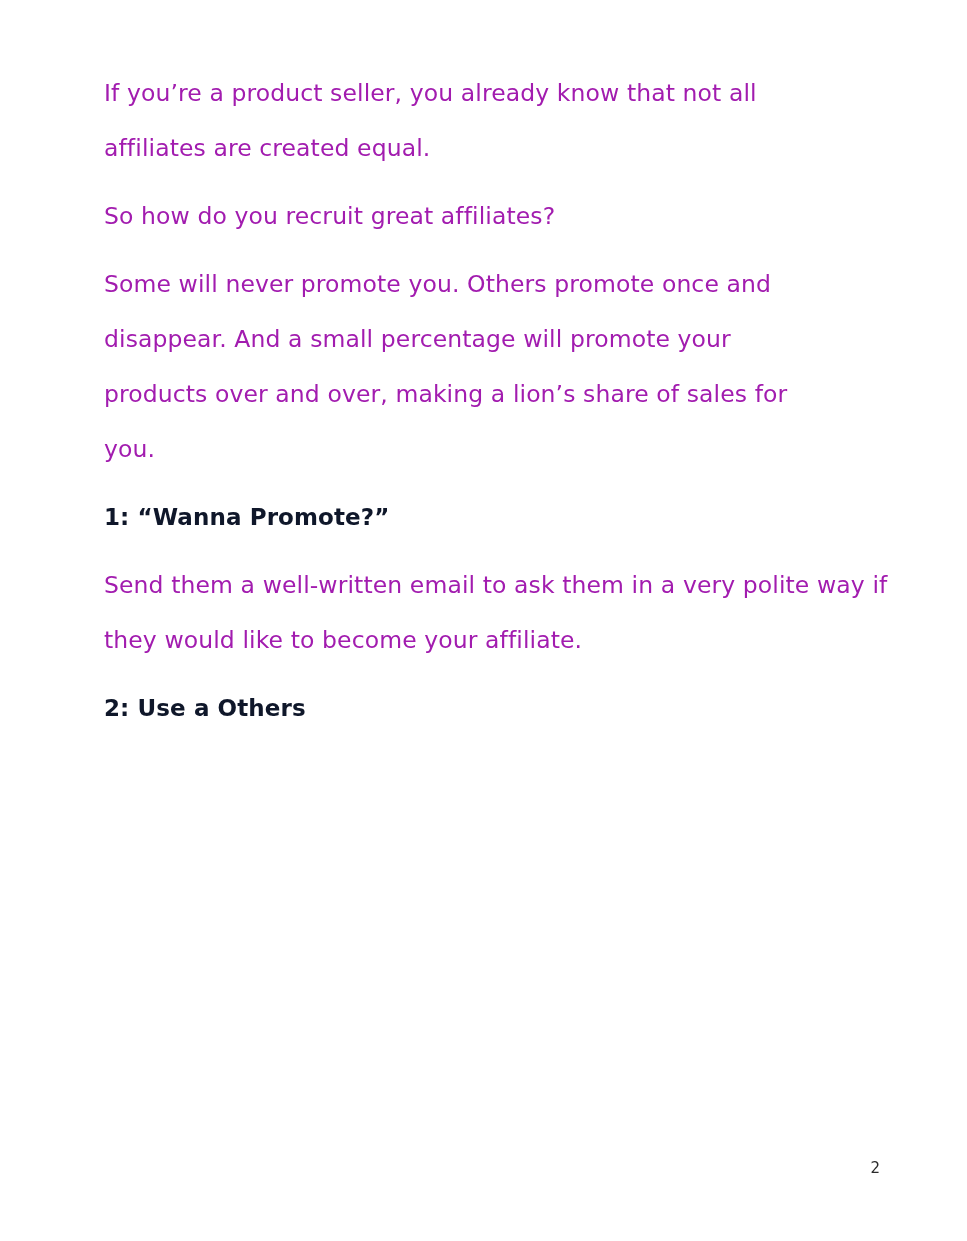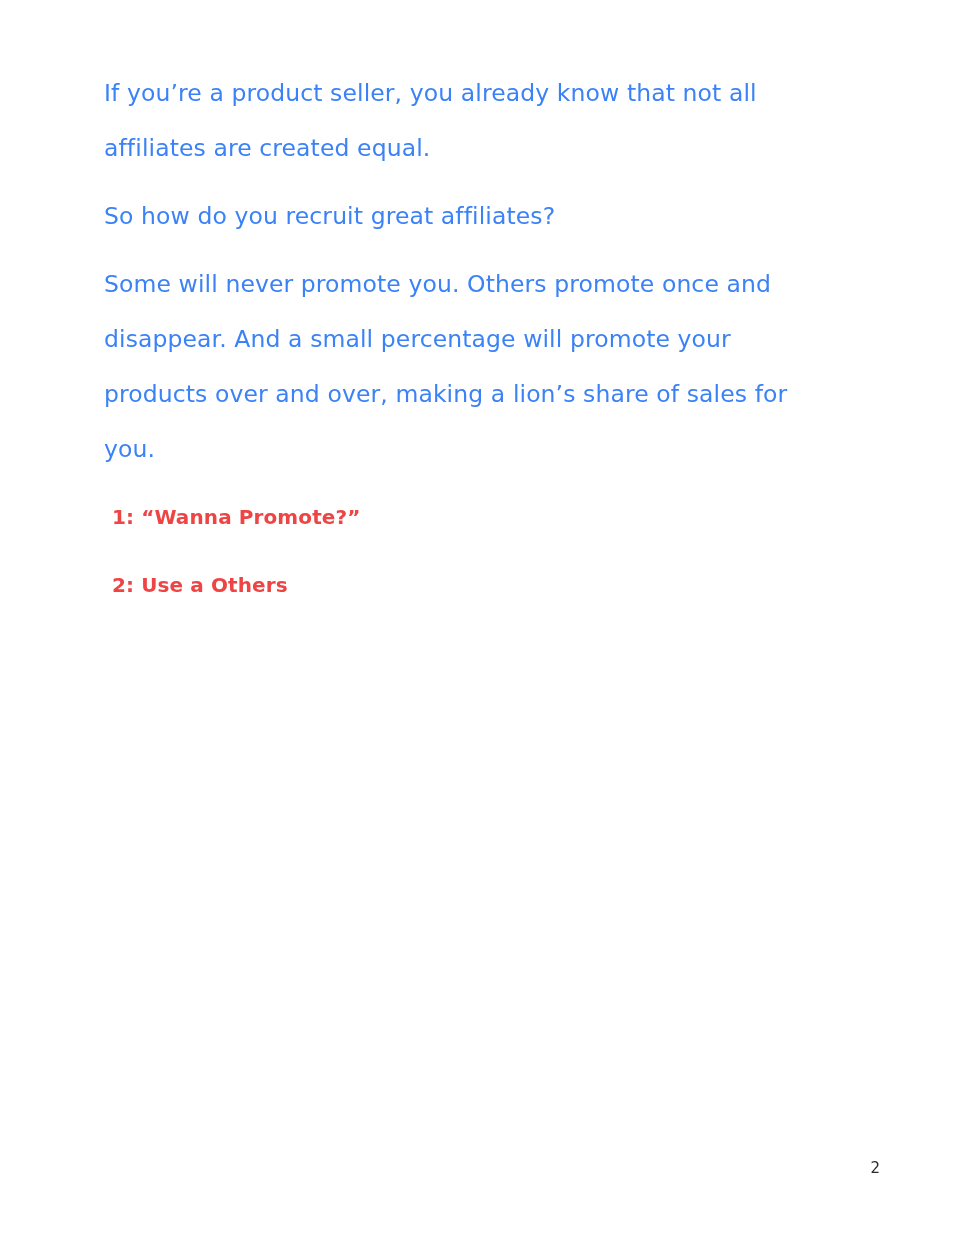--- a/index.html
+++ b/index.html
@@ -21,30 +21,30 @@
     position: absolute;
     left: 104px;
     top: 66px;
     width: 770px;
   }
   .para {
     font-size: 23.5px;
     line-height: 55px;
     letter-spacing: 0.1px;
     margin: 0 0 13px 0;
-    color: #3b82f6;
+    color: #a21caf;
     font-weight: 400;
     white-space: pre-wrap;
   }
   .heading {
-    font-size: 20px;
+    font-size: 23px;
     line-height: 55px;
     font-weight: 700;
-    margin: 0 0 13px 8px;
-    color: #ef4444;
+    margin: 0 0 13px 0;
+    color: #0f172a;
     letter-spacing: 0.1px;
   }
   
   .w1 { width: 760px; }
   .w2 { width: 730px; }
   .w3 { width: 775px; }
   .w4 { width: 790px; }
   .page-number {
     position: absolute;
     left: 0;
@@ -67,20 +67,21 @@
     <p class="para w1">If you’re a product seller, you already know that not all affiliates are created equal.</p>
 
     <p class="para w1">So how do you recruit great affiliates?</p>
 
     <p class="para w2">Some will never promote you. Others promote once and disappear. And a small percentage will promote your products over and over, making a lion’s share of sales for you.</p>
 
 
     <p class="heading">1: “Wanna Promote?”</p>
 
 
+    <p class="para w4">Send them a well-written email to ask them in a very polite way if they would like to become your affiliate.</p>
 
 
     <p class="heading">2: Use a Others</p>
 
   </div>
 
   <div class="page-number">2</div>
 
 </div>
 

